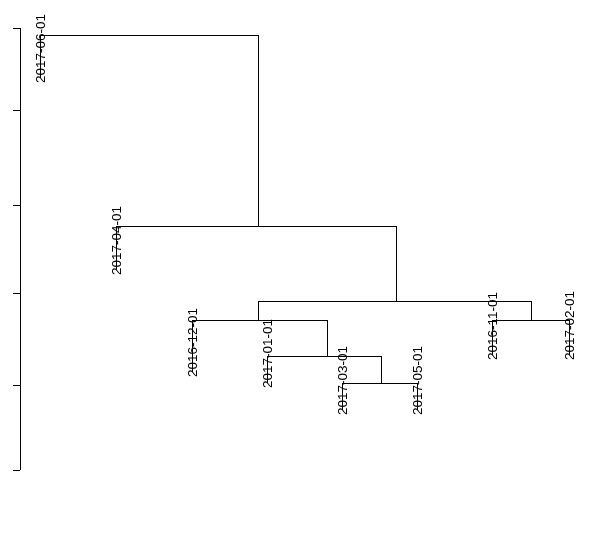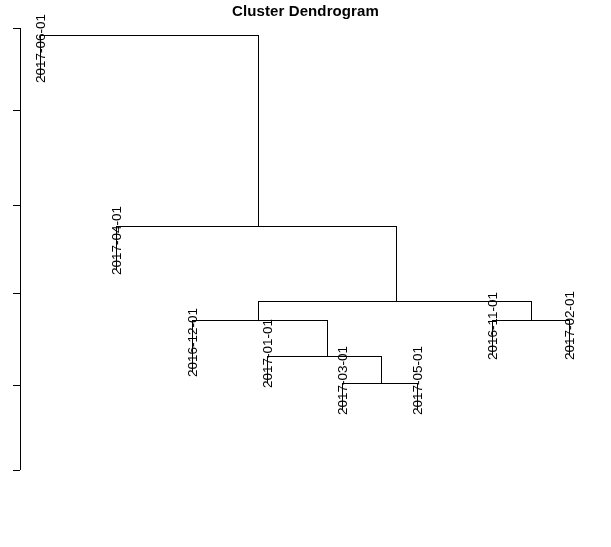--- a/index.html
+++ b/index.html
@@ -36,21 +36,20 @@
     font-family: "Liberation Sans", sans-serif;
     font-size: 13.5px;
     fill: #000000;
   }
 </style>
 </head>
 <body>
 
 <div id="plot-root">
 
-  <div id="chart-title">Cluster Dendrogram</div>
 
   <svg id="dendro-svg" width="611" height="547">
     <g id="axis-group">
         <line x1="20" y1="28" x2="20" y2="470" stroke="#000000" stroke-width="1" shape-rendering="crispEdges"></line>
         <line x1="13" y1="28" x2="20" y2="28" stroke="#000000" stroke-width="1" shape-rendering="crispEdges"></line>
         <line x1="13" y1="110" x2="20" y2="110" stroke="#000000" stroke-width="1" shape-rendering="crispEdges"></line>
         <line x1="13" y1="205" x2="20" y2="205" stroke="#000000" stroke-width="1" shape-rendering="crispEdges"></line>
         <line x1="13" y1="293" x2="20" y2="293" stroke="#000000" stroke-width="1" shape-rendering="crispEdges"></line>
         <line x1="13" y1="385" x2="20" y2="385" stroke="#000000" stroke-width="1" shape-rendering="crispEdges"></line>
         <line x1="13" y1="470" x2="20" y2="470" stroke="#000000" stroke-width="1" shape-rendering="crispEdges"></line>

